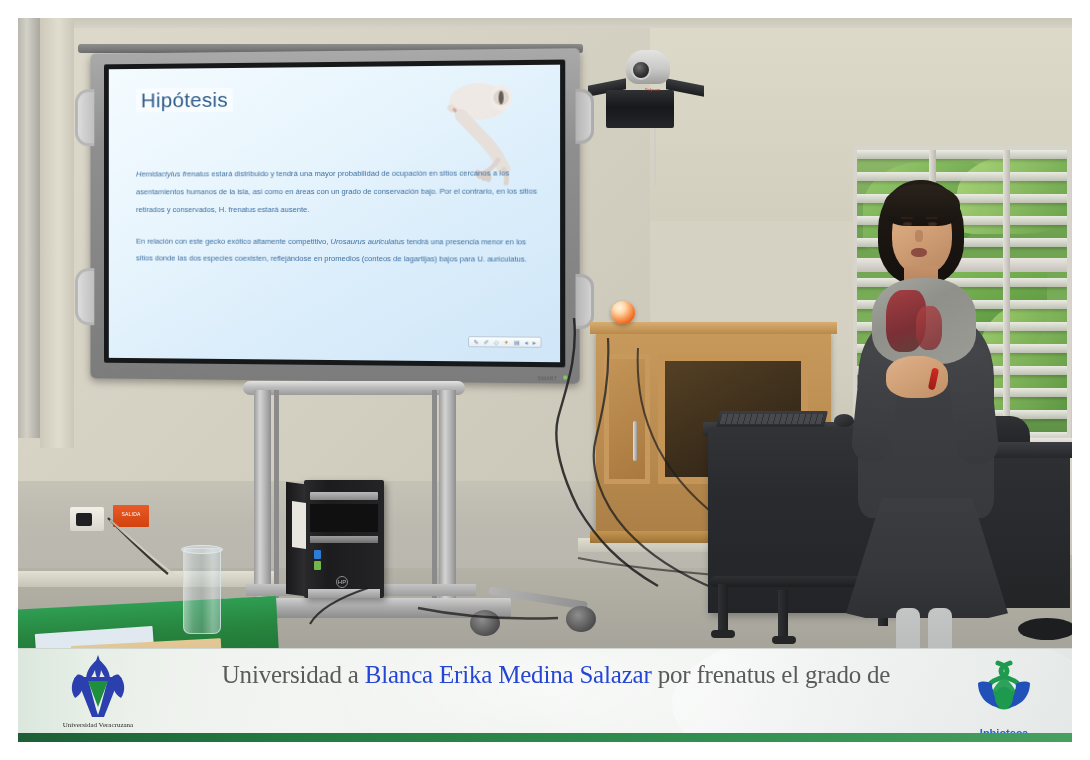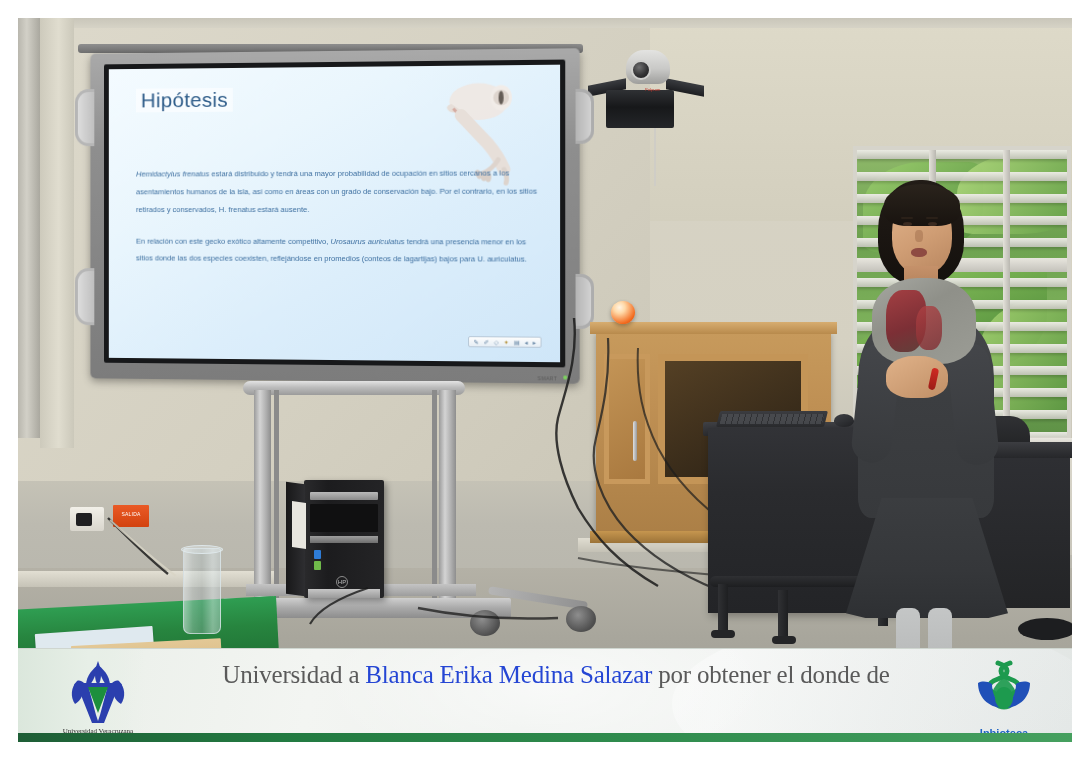--- a/index.html
+++ b/index.html
@@ -594,21 +594,21 @@
     line-height: 1.42;
     color: #5a5a5a;
     white-space: nowrap;
     letter-spacing: -0.2px;
   }
   .cap-blue { color: #2546d4; }
   .cap-green { color: #1d7a35; }
   .cap-black { color: #111111; font-weight: 600; }
 
   
-  .logo-uv { position: absolute; left: 26px; top: 10px; width: 108px; height: 78px; }
+  .logo-uv { position: absolute; left: 26px; top: 4px; width: 108px; height: 78px; }
   .logo-uv-cap {
     position: absolute; left: 0; bottom: 2px; width: 100%;
     text-align: center; font-size: 7px; color: #2a2a2a;
     font-family: "Liberation Serif", serif;
   }
   .logo-inb { position: absolute; right: 16px; top: 8px; width: 104px; height: 82px; }
   .logo-inb-cap {
     position: absolute; left: 0; bottom: 0px; width: 100%;
     text-align: center; font-size: 11px; color: #1f63c4;
     font-family: "Liberation Sans", sans-serif;
@@ -860,21 +860,21 @@
           <path d="M33 26 L 44 26 L 52 56 L 54 62 L 56 56 L 64 26 L 75 26 L 60 64 L 48 64 Z"></path>
           <rect x="30" y="24" width="48" height="6" rx="3"></rect>
         </g>
         <path d="M44 28 L 64 28 L 54 54 Z" fill="#1d8f3d"></path>
       </svg>
       <div class="logo-uv-cap">Universidad Veracruzana</div>
     </div>
 
     <div class="cap-text-wrap">
       <div class="cap-line">
-        <span>Universidad a </span><span class="cap-blue">Blanca Erika Medina Salazar</span><span> por obtener el donde de</span>
+        <span>Universidad a </span><span class="cap-blue">Blanca Erika Medina Salazar</span><span> por frenatus el grado de</span>
       </div>
     </div>
 
     <div class="logo-inb">
       <svg viewBox="0 0 104 62" width="104" height="62">
         <g fill="none" stroke="#1d9a4e" stroke-width="5" stroke-linecap="round">
           <path d="M46 6 C 58 10, 58 18, 46 22 C 34 26, 34 34, 46 38"></path>
           <path d="M58 6 C 46 10, 46 18, 58 22 C 70 26, 70 34, 58 38"></path>
         </g>
         <path d="M52 20 C 64 30, 68 40, 62 48 C 57 54, 47 54, 42 48 C 36 40, 40 30, 52 20 Z" fill="#1d9a4e" opacity="0.92"></path>

